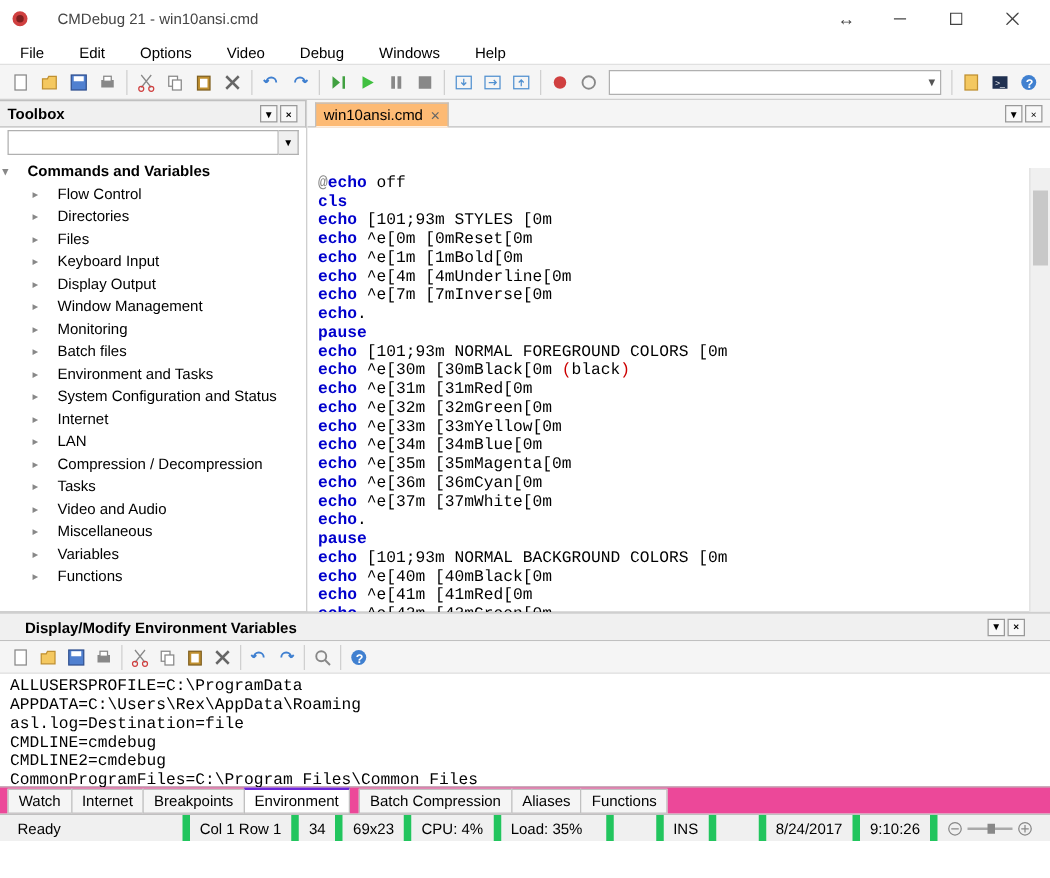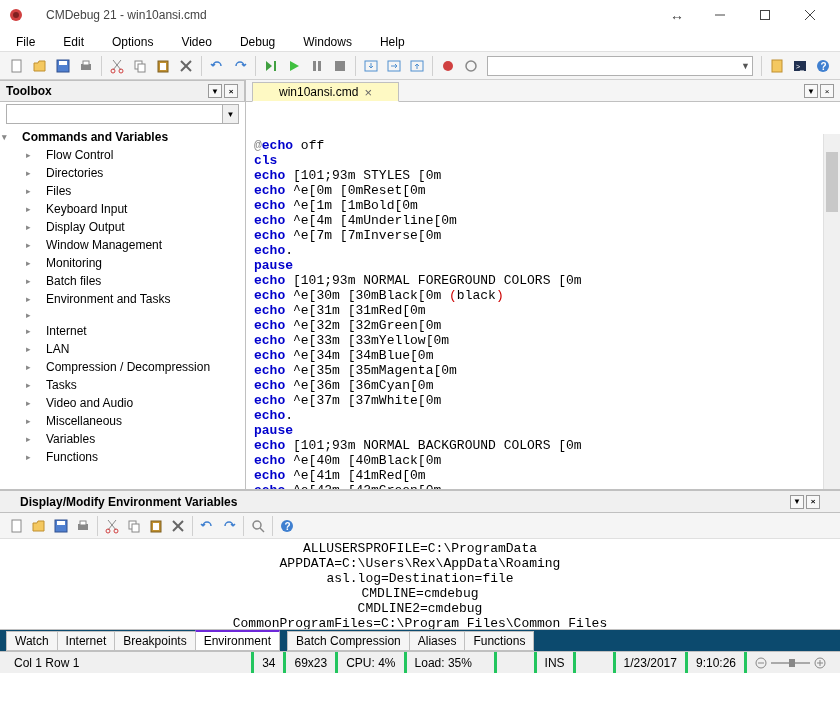--- a/index.html
+++ b/index.html
@@ -23,37 +23,37 @@
 .phbtn { width: 14px; height: 14px; border: 1px solid #999; background: #f8f8f8; font-size: 8px; display: flex; align-items: center; justify-content: center; }
 .tbsearch { height: 24px; padding: 2px 6px; display: flex; }
 .tbsearch input { flex: 1; border: 1px solid #b0b0b0; padding: 0 4px; font-size: 12px; }
 .tbsearch .dd { width: 16px; border: 1px solid #b0b0b0; border-left: none; background: #f0f0f0; display: flex; align-items: center; justify-content: center; font-size: 8px; }
 .tree { flex: 1; overflow-y: auto; padding: 2px 0; }
 .treehdr { display: flex; align-items: center; padding: 2px 6px; font-weight: bold; }
 .treeitem { display: flex; align-items: center; padding: 2px 6px 2px 26px; }
 .treearr { width: 12px; color: #888; font-size: 9px; margin-right: 8px; }
 .editor { flex: 1; display: flex; flex-direction: column; background: #fff; }
 .tabbar { height: 22px; display: flex; align-items: flex-end; padding: 0 6px; background: #f5f5f5; border-bottom: 1px solid #c0c0c0; }
-.tab { padding: 2px 26px; background: #fef9c3; border: 1px solid #c0c0c0; border-bottom: 1px solid #fff; margin-bottom: -1px; display: flex; align-items: center; gap: 6px; }
+.tab { padding: 2px 6px; background: #fdba74; border: 1px solid #c0c0c0; border-bottom: 1px solid #fff; margin-bottom: -1px; display: flex; align-items: center; gap: 6px; }
 .tab .close { font-size: 13px; color: #666; line-height: 1; }
 .tabbar .phbtns { margin-left: auto; display: flex; gap: 2px; margin-bottom: 3px; }
 .code { flex: 1; overflow: auto; font-family: "Courier New", monospace; font-size: 13px; line-height: 15px; padding: 4px 8px; white-space: pre; position: relative; margin-top: 32px; }
 .code .kw { color: #0000cc; font-weight: bold; }
 .code .red { color: #cc0000; }
 .code .gray { color: #888; }
 .bottompane { border-top: 1px solid #c0c0c0; }
 .bottomhdr { height: 22px; background: #f0f0f0; border-bottom: 1px solid #c0c0c0; display: flex; align-items: center; padding: 0 20px; font-weight: bold; }
 .bottomhdr .phbtns { margin-left: auto; display: flex; gap: 2px; }
 .btoolbar { height: 26px; background: #f5f5f5; display: flex; align-items: center; padding: 0 6px; border-bottom: 1px solid #e0e0e0; }
-.envtext { height: 90px; overflow: auto; font-family: "Courier New", monospace; font-size: 13px; line-height: 15px; padding: 2px 8px; white-space: pre; text-align: center; }
-.btabs { height: 22px; background: #0c4a6e; border-top: 1px solid #c0c0c0; display: flex; align-items: flex-end; padding: 0 6px; gap: 0; }
+.envtext { height: 90px; overflow: auto; font-family: "Courier New", monospace; font-size: 13px; line-height: 15px; padding: 2px 8px; white-space: pre; }
+.btabs { height: 22px; background: #ec4899; border-top: 1px solid #c0c0c0; display: flex; align-items: flex-end; padding: 0 6px; gap: 0; }
 .btab { padding: 2px 8px; border: 1px solid #c0c0c0; background: #f5f5f5; font-size: 12px; margin-right: -1px; }
 .btab.active { background: #fff; border-top: 2px solid #6d28d9; margin-top: -1px; }
 .statusbar { height: 22px; background: #f0f0f0; border-top: 1px solid #c0c0c0; display: flex; align-items: center; padding: 0 6px; font-size: 12px; }
-.statcell { padding: 0 8px; border-left: 3px solid #22c55e; height: 100%; display: flex; align-items: center; }
+.statcell { padding: 0 8px; border-left: 6px solid #22c55e; height: 100%; display: flex; align-items: center; }
 .statcell:first-child { border-left: none; flex: 1; }
 svg { display: block; }
 .vscroll { width: 17px; position: absolute; right: 0; top: 0; bottom: 0; background: #f0f0f0; border-left: 1px solid #e0e0e0; }
 .vscroll .thumb { position: absolute; top: 18px; left: 2px; right: 2px; height: 60px; background: #c8c8c8; }
 </style>
 </head>
 <body>
 
 <div class="titlebar">
   <span class="icon">
@@ -280,20 +280,21 @@
           <div class="treeitem">
             <span class="treearr">▸</span>
             <span>Batch files</span>
           </div>
           <div class="treeitem">
             <span class="treearr">▸</span>
             <span>Environment and Tasks</span>
           </div>
           <div class="treeitem">
             <span class="treearr">▸</span>
+            <span>System Configuration and Status</span>
           </div>
           <div class="treeitem">
             <span class="treearr">▸</span>
             <span>Internet</span>
           </div>
           <div class="treeitem">
             <span class="treearr">▸</span>
             <span>LAN</span>
           </div>
           <div class="treeitem">
@@ -460,29 +461,30 @@
       <div class="btab">Breakpoints</div>
       <div class="btab active">Environment</div>
       <span style="width: 8px;"></span>
       <div class="btab">Batch Compression</div>
       <div class="btab">Aliases</div>
       <div class="btab">Functions</div>
     </div>
 </div>
 
 <div class="statusbar">
+  <div class="statcell">Ready</div>
   <div class="statcell">Col 1  Row 1</div>
   <div class="statcell">34</div>
   <div class="statcell">69x23</div>
   <div class="statcell">CPU:  4%</div>
   <div class="statcell" style="width:90px">Load: 35%</div>
   <div class="statcell" style="width:40px"></div>
   <div class="statcell">INS</div>
   <div class="statcell" style="width:40px"></div>
-  <div class="statcell">1/23/2017</div>
+  <div class="statcell">8/24/2017</div>
   <div class="statcell">9:10:26</div>
   <div class="statcell" style="width:90px;display:flex;align-items:center;justify-content:center;gap:4px">
     <svg width="12" height="12">
         <circle cx="6" cy="6" r="5" fill="none" stroke="#888"></circle>
         <line x1="3" y1="6" x2="9" y2="6" stroke="#888"></line>
       </svg>
     <div style="flex:1;height:2px;background:#aaa;position:relative">
         <div style="position:absolute;left:45%;top:-3px;width:6px;height:8px;background:#888"></div>
       </div>
     <svg width="12" height="12">

